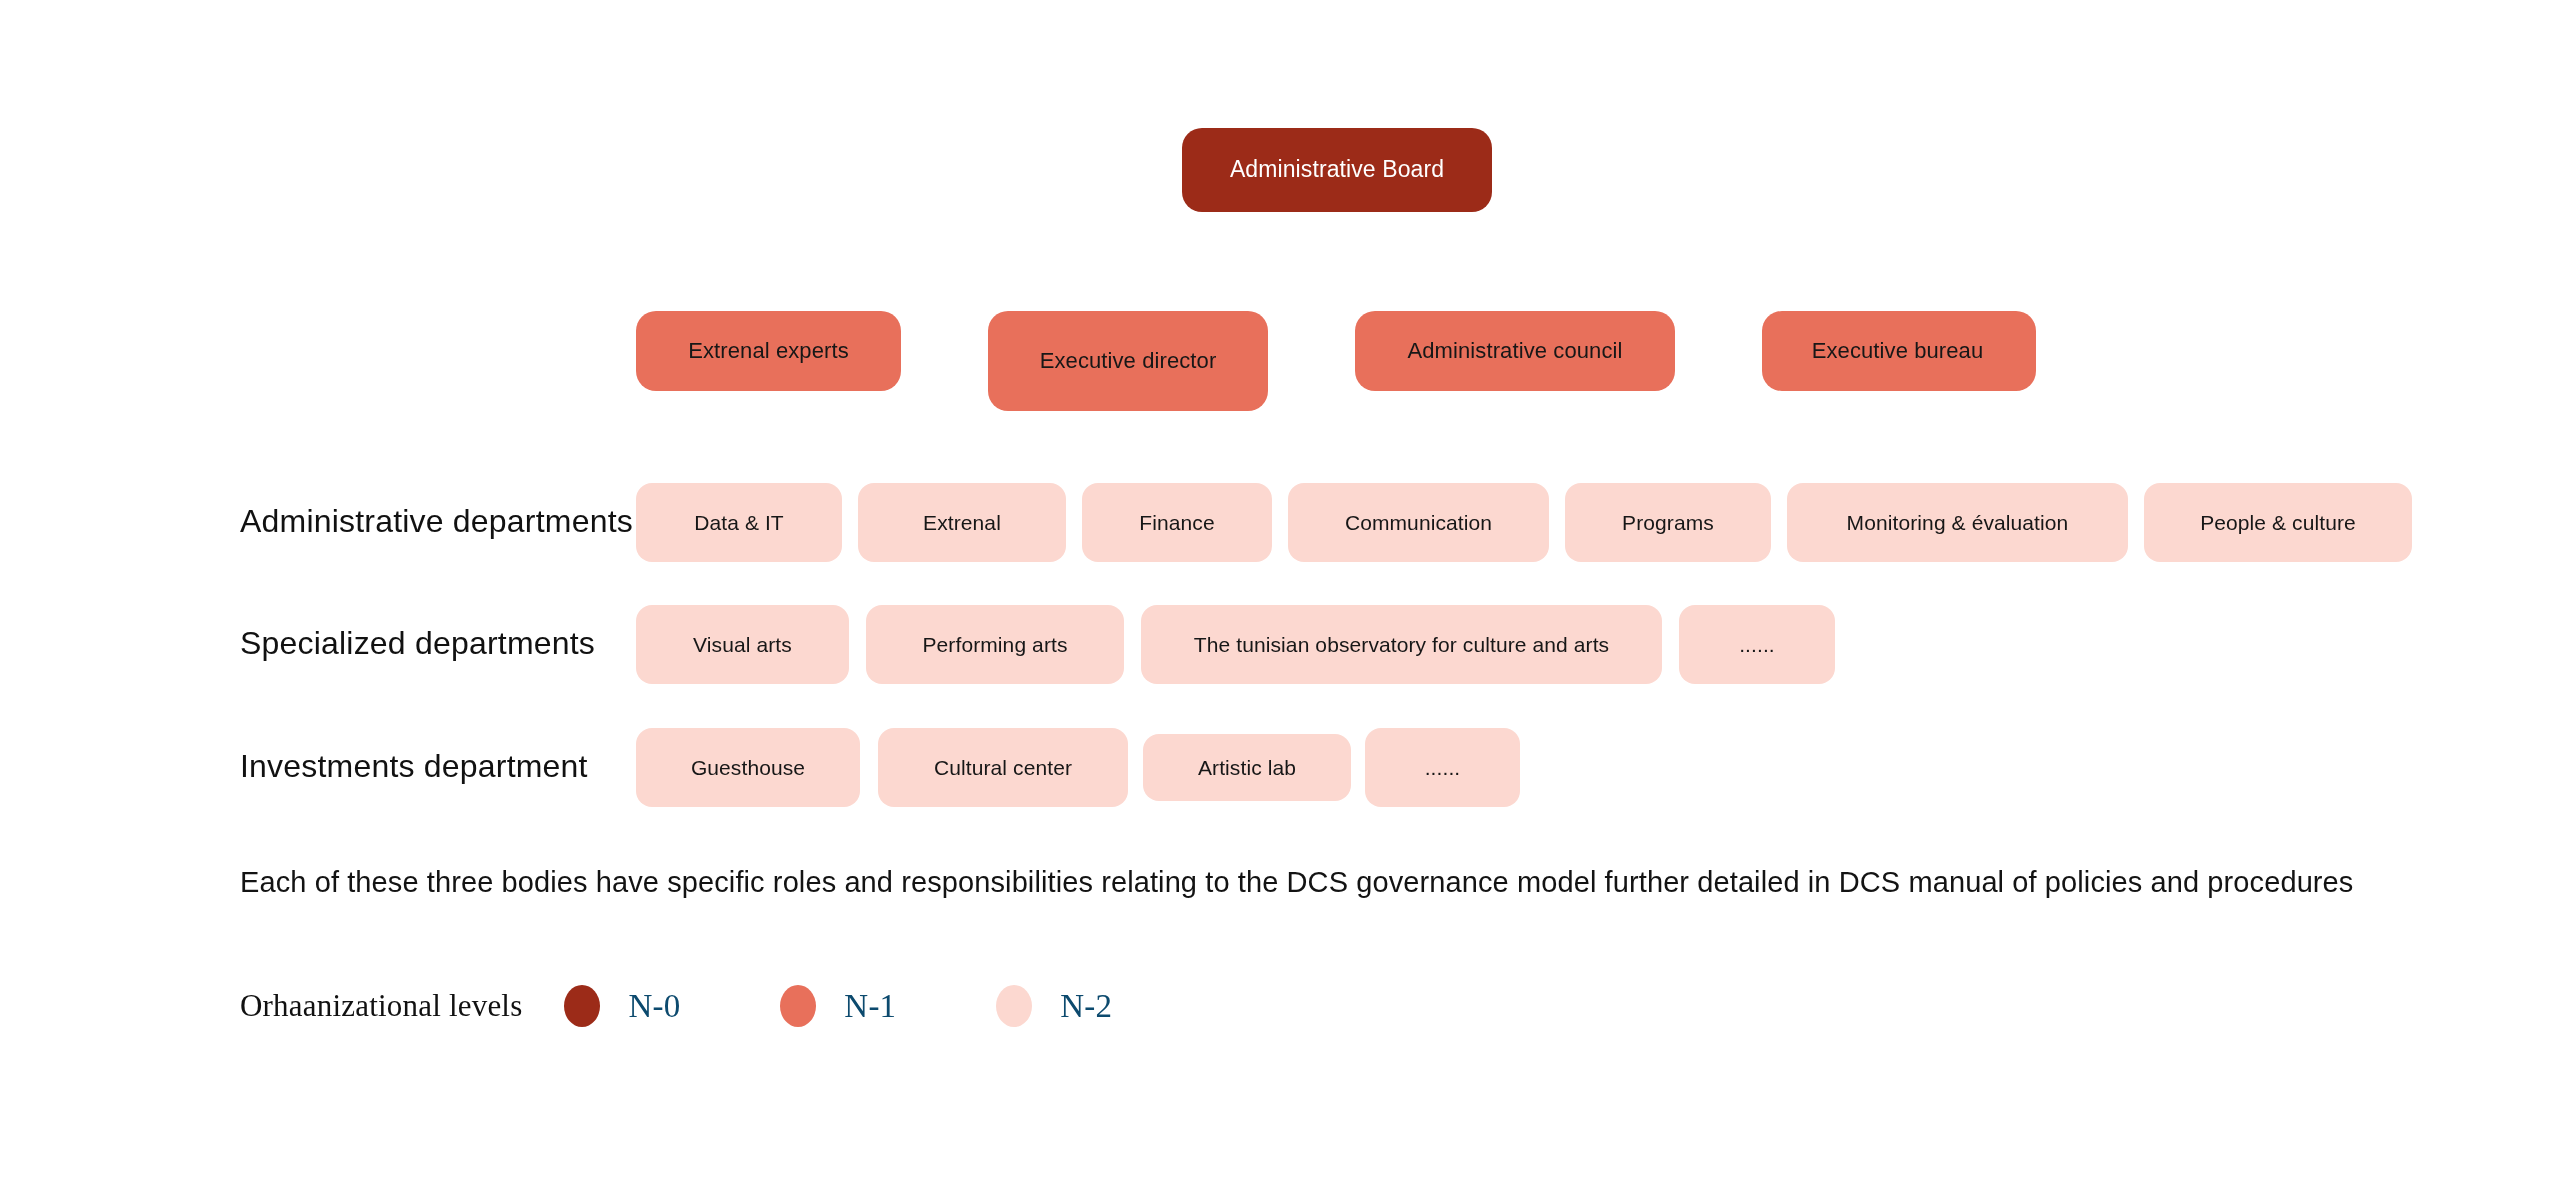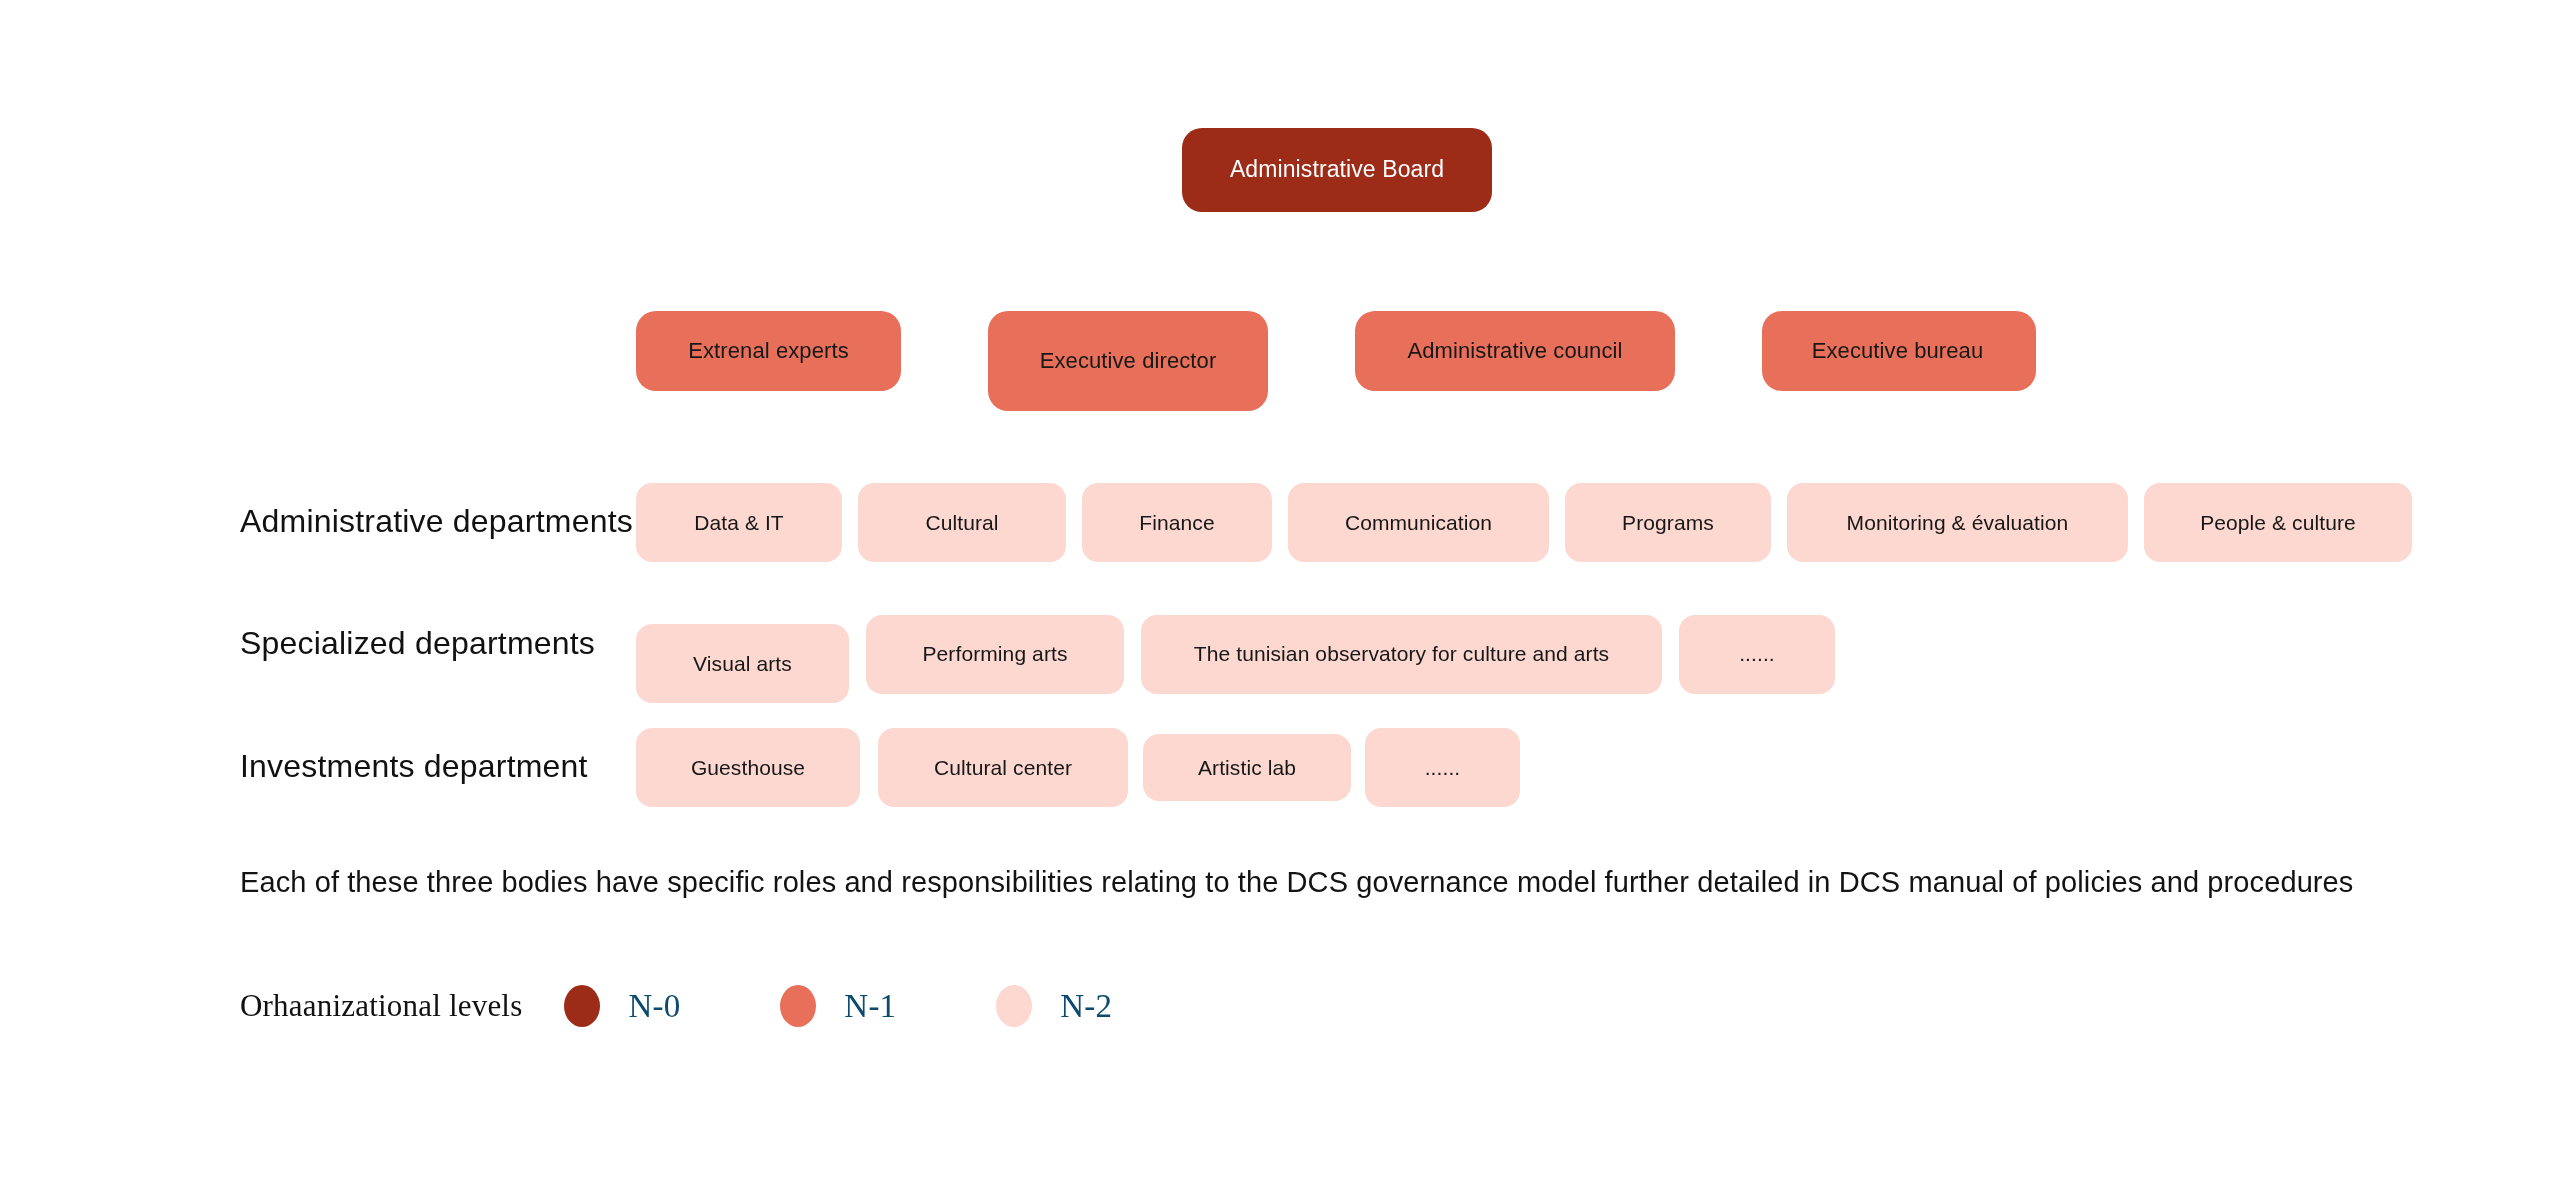--- a/index.html
+++ b/index.html
@@ -141,21 +141,21 @@
     <span>Executive bureau</span>
   </div>
 
   <div class="row-label" style="left:240px; top:503px;">Administrative departments</div>
 
   <div class="row" style="left:636px; top:483px;">
     <div class="node n2" style="position:relative; width:206px; height:79px; margin-right:16px;">
       <span>Data &amp; IT</span>
     </div>
     <div class="node n2" style="position:relative; width:208px; height:79px; margin-right:16px;">
-      <span>Cultural</span>
+      <span>Extrenal</span>
     </div>
     <div class="node n2" style="position:relative; width:190px; height:79px; margin-right:16px;">
       <span>Finance</span>
     </div>
     <div class="node n2" style="position:relative; width:261px; height:79px; margin-right:16px;">
       <span>Communication</span>
     </div>
     <div class="node n2" style="position:relative; width:206px; height:79px; margin-right:16px;">
       <span>Programs</span>
     </div>
@@ -163,21 +163,21 @@
       <span>Monitoring &amp; évaluation</span>
     </div>
     <div class="node n2" style="position:relative; width:268px; height:79px;">
       <span>People &amp; culture</span>
     </div>
   </div>
 
   <div class="row-label" style="left:240px; top:625px;">Specialized departments</div>
 
   <div class="row" style="left:636px; top:605px;">
-    <div class="node n2" style="position:relative; width:213px; height:79px; margin-right:17px;margin-top:19px;">
+    <div class="node n2" style="position:relative; width:213px; height:79px; margin-right:17px;">
       <span>Visual arts</span>
     </div>
     <div class="node n2" style="position:relative; width:258px; height:79px; margin-right:17px;">
       <span>Performing arts</span>
     </div>
     <div class="node n2" style="position:relative; width:521px; height:79px; margin-right:17px;">
       <span>The tunisian observatory for culture and arts</span>
     </div>
     <div class="node n2" style="position:relative; width:156px; height:79px;">
       <span>......</span>

